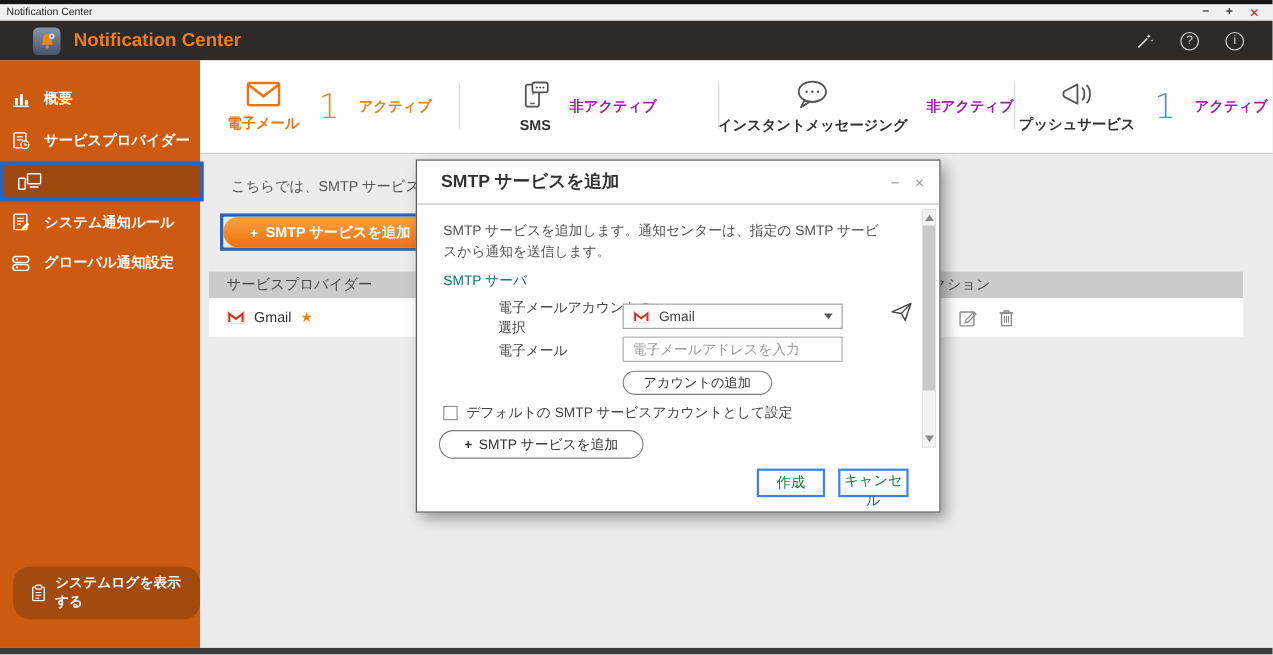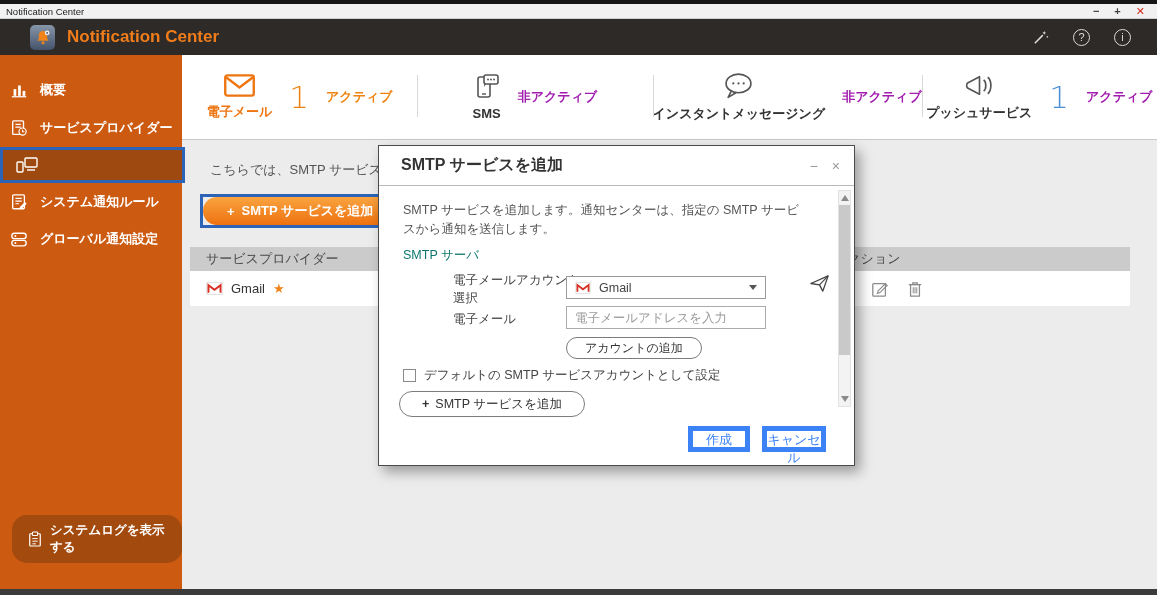--- a/index.html
+++ b/index.html
@@ -103,21 +103,21 @@
   .add-smtp2 { position:absolute; left:20px; top:204px; height:26px; padding:0 22px; font-size:12.5px; }
   .plus { font-weight:700; }
   .m-scroll { position:absolute; right:3px; top:3px; bottom:3px; width:13px; background:#f3f3f3;
     border:1px solid #e2e2e2; }
   .sb-arrow { position:absolute; left:2px; width:0; height:0; cursor:pointer;
     border-left:4px solid transparent; border-right:4px solid transparent; }
   .sb-up { top:4px; border-bottom:6px solid #8a8a8a; }
   .sb-down { bottom:4px; border-top:6px solid #8a8a8a; }
   .sb-thumb { position:absolute; left:0; right:0; top:14px; height:150px; background:#c9c9c9; cursor:pointer; }
   .modal-footer { position:absolute; bottom:13px; right:28px; display:flex; gap:12px; }
-  .m-btn { height:26px; border:5px solid #3b82f6; background:#fff; font-size:13px; color:#3b82f6;
+  .m-btn { height:26px; border:2px solid #3b82f6; background:#fff; font-size:13px; color:#15803d;
     cursor:pointer; font-family:inherit; }
   .m-btn.create { width:62px; }
   .m-btn.cancel { width:64px; }
 
   .bottom-strip { position:absolute; left:0; top:589px; width:1157px; height:6px; background:#3b3b3b; }
 </style>
 </head>
 <body>
 
 <div class="top-strip"></div>

